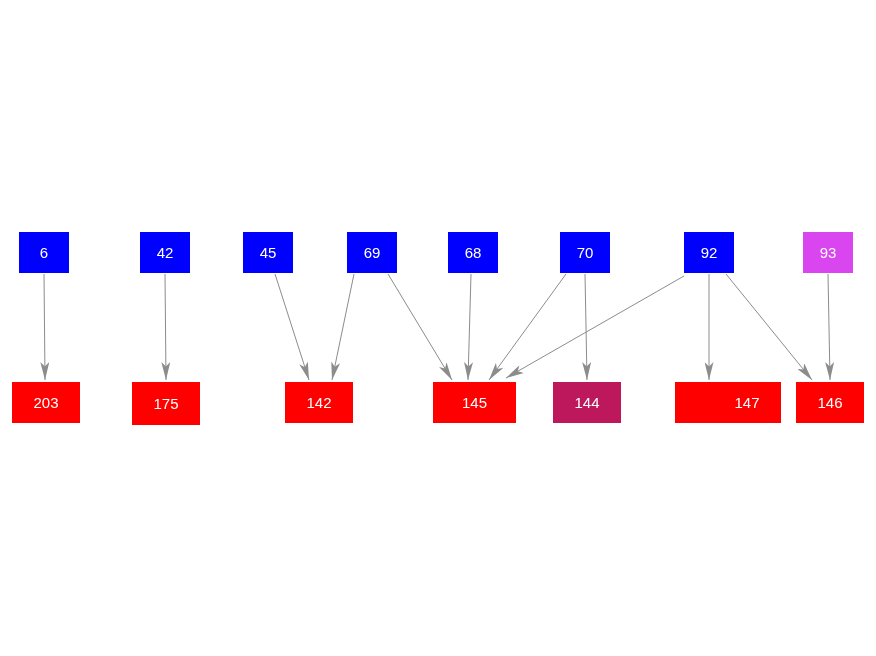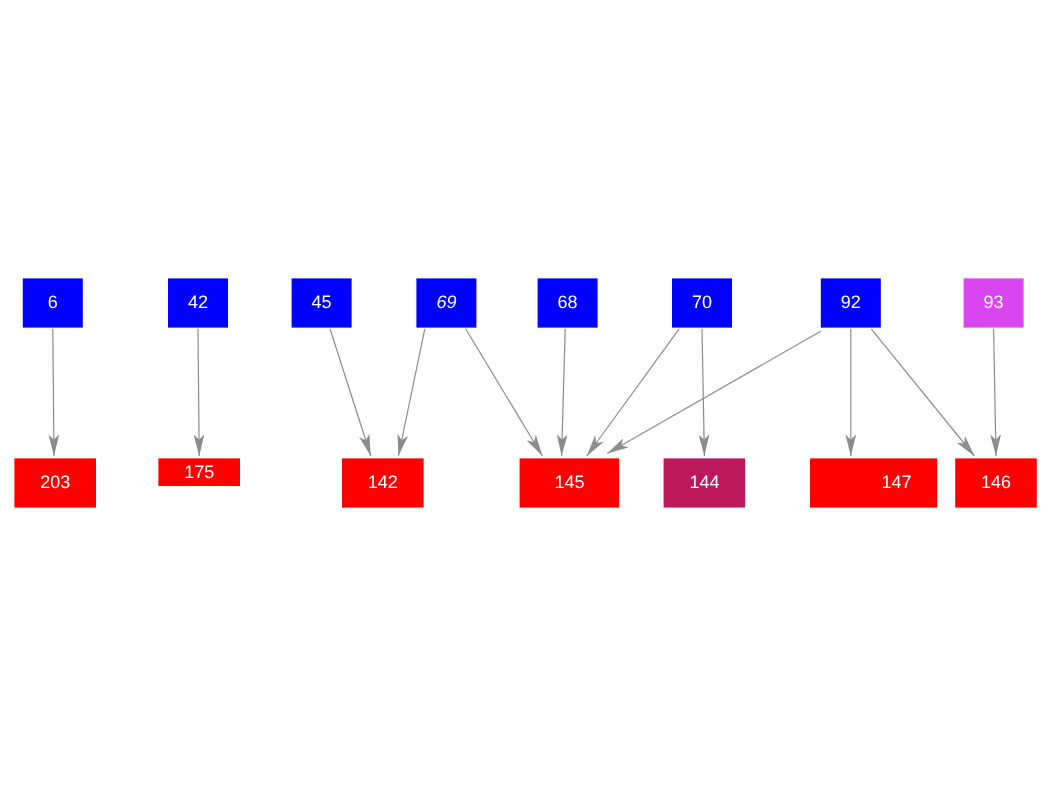--- a/index.html
+++ b/index.html
@@ -54,26 +54,26 @@
         <line x1="684" y1="276" x2="506" y2="378" stroke="#8c8c8c" stroke-width="1" marker-end="url(#arrowhead)"></line>
         <line x1="709" y1="274" x2="709" y2="380" stroke="#8c8c8c" stroke-width="1" marker-end="url(#arrowhead)"></line>
         <line x1="726" y1="274" x2="812" y2="380" stroke="#8c8c8c" stroke-width="1" marker-end="url(#arrowhead)"></line>
         <line x1="828" y1="274" x2="830" y2="380" stroke="#8c8c8c" stroke-width="1" marker-end="url(#arrowhead)"></line>
       </g>
   </svg>
   <div class="nodes-layer">
       <div class="node" style="left: 19px; top: 232px; width: 50px; height: 41px; background: rgb(0, 0, 255); color: rgb(255, 255, 255);">6</div>
       <div class="node" style="left: 140px; top: 232px; width: 50px; height: 41px; background: rgb(0, 0, 255); color: rgb(255, 255, 255);">42</div>
       <div class="node" style="left: 243px; top: 232px; width: 50px; height: 41px; background: rgb(0, 0, 255); color: rgb(255, 255, 255);">45</div>
-      <div class="node" style="left: 347px; top: 232px; width: 50px; height: 41px; background: rgb(0, 0, 255); color: rgb(255, 255, 255); font-style: italic;">69</div>
+      <div class="node" style="left: 347px; top: 232px; width: 50px; height: 41px; background: rgb(0, 0, 255); color: rgb(255, 255, 255);">69</div>
       <div class="node" style="left: 448px; top: 232px; width: 50px; height: 41px; background: rgb(0, 0, 255); color: rgb(255, 255, 255);">68</div>
       <div class="node" style="left: 560px; top: 232px; width: 50px; height: 41px; background: rgb(0, 0, 255); color: rgb(255, 255, 255);">70</div>
       <div class="node" style="left: 684px; top: 232px; width: 50px; height: 41px; background: rgb(0, 0, 255); color: rgb(255, 255, 255);">92</div>
       <div class="node" style="left: 803px; top: 232px; width: 50px; height: 41px; background: #d946ef; color: rgb(255, 255, 255);">93</div>
       <div class="node" style="left: 12px; top: 382px; width: 68px; height: 41px; background: rgb(255, 0, 0); color: rgb(255, 255, 255);">203</div>
-      <div class="node" style="left: 132px; top: 382px; width: 68px; height: 23px; background: rgb(255, 0, 0); color: rgb(255, 255, 255);">175</div>
+      <div class="node" style="left: 132px; top: 382px; width: 68px; height: 43px; background: rgb(255, 0, 0); color: rgb(255, 255, 255);">175</div>
       <div class="node" style="left: 285px; top: 382px; width: 68px; height: 41px; background: rgb(255, 0, 0); color: rgb(255, 255, 255);">142</div>
       <div class="node" style="left: 433px; top: 382px; width: 83px; height: 41px; background: rgb(255, 0, 0); color: rgb(255, 255, 255);">145</div>
       <div class="node" style="left: 553px; top: 382px; width: 68px; height: 41px; background: #be185d; color: rgb(255, 255, 255);">144</div>
       <div class="node" style="left: 675px; top: 382px; width: 68px; height: 41px; background: rgb(255, 0, 0); color: rgb(255, 255, 255); padding-left: 38px;">147</div>
       <div class="node" style="left: 796px; top: 382px; width: 68px; height: 41px; background: rgb(255, 0, 0); color: rgb(255, 255, 255);">146</div>
     </div>
 </div>
 
 </body></html>

